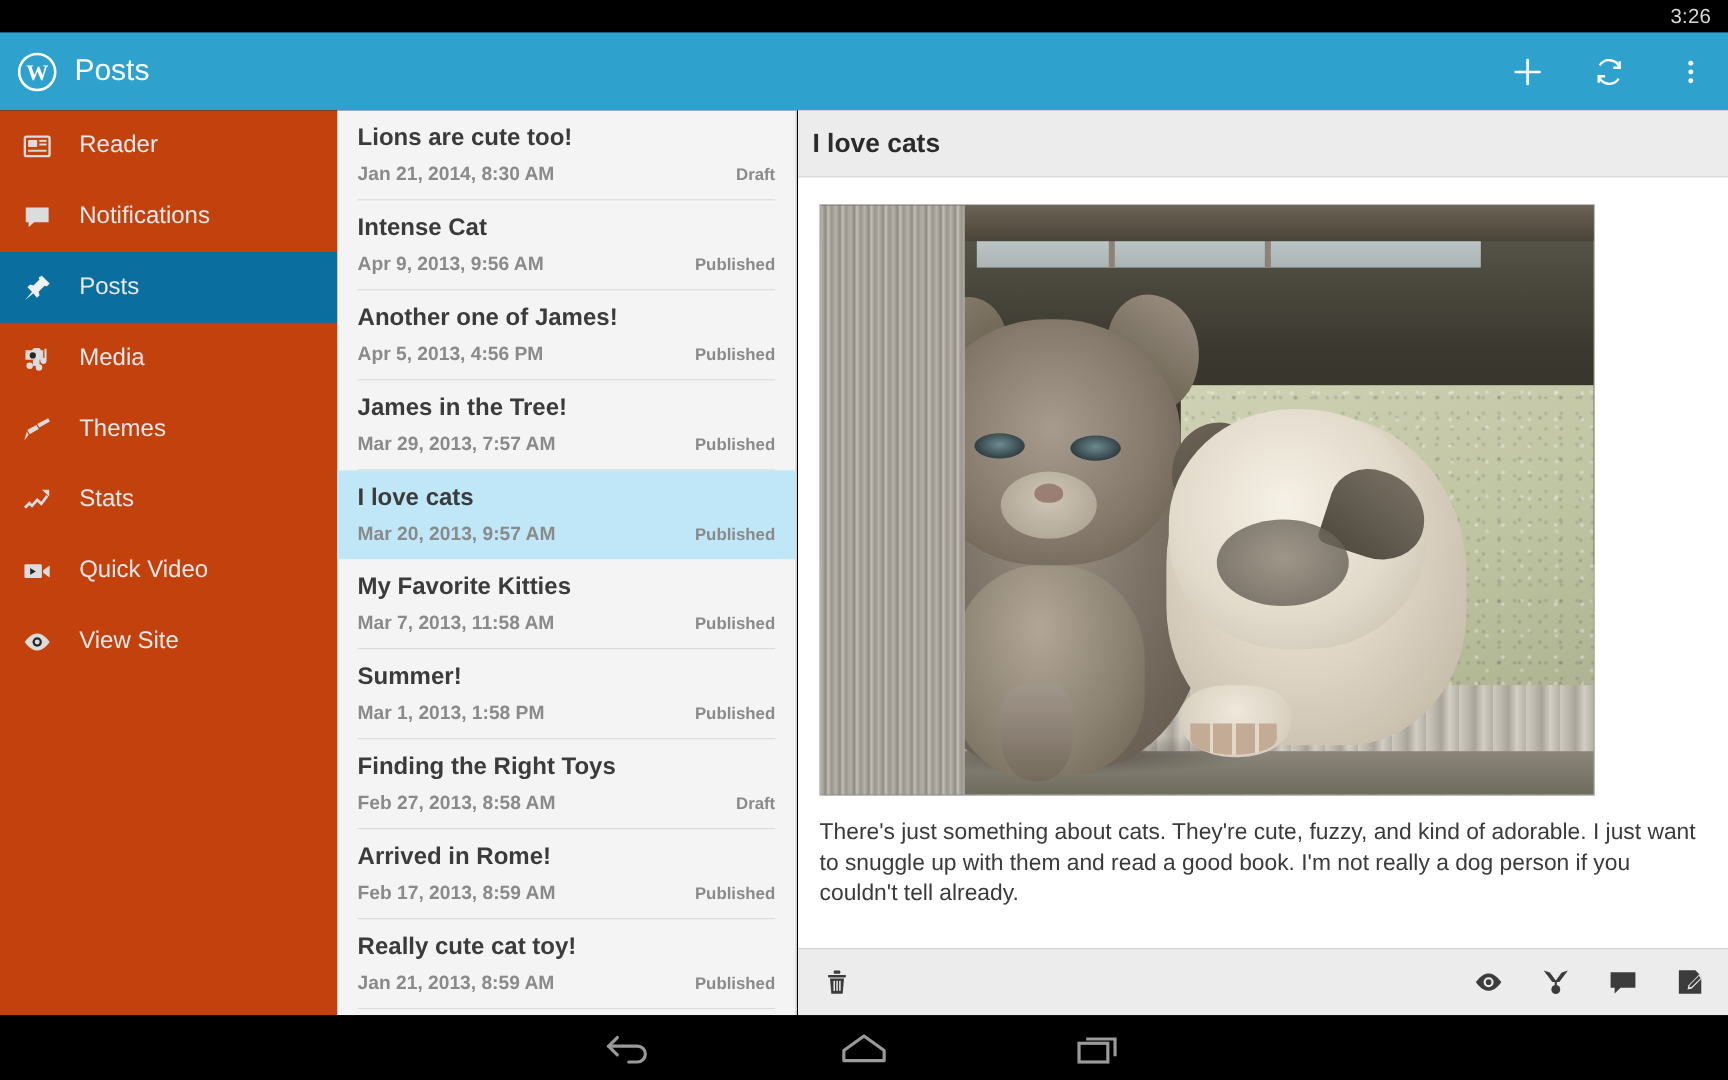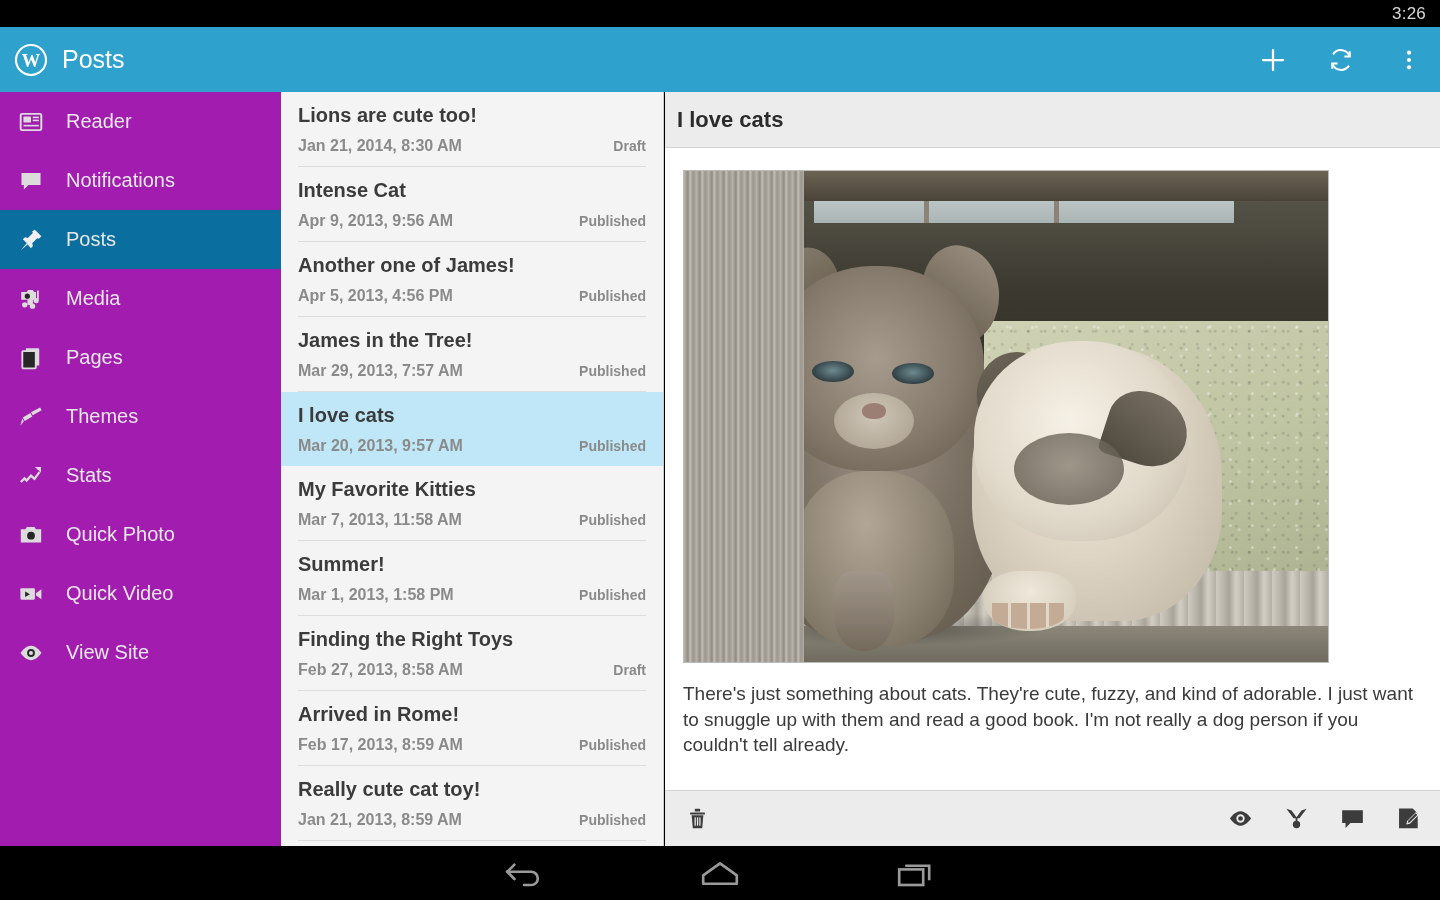--- a/index.html
+++ b/index.html
@@ -27,21 +27,21 @@
   .ab-left { display: flex; align-items: center; padding-left: 14px; }
   .wp-logo { width: 34px; height: 34px; }
   .ab-title { color: #fff; font-size: 25px; margin-left: 14px; font-weight: 400; }
   .ab-spacer { flex: 1; }
   .ab-actions { display: flex; align-items: center; padding-right: 14px; gap: 34px; }
   .ab-icon { width: 34px; height: 34px; display: flex; align-items: center; justify-content: center; cursor: pointer; }
 
   
   .sidebar {
     position: absolute; left: 0; top: 92px; width: 281px; height: 754px;
-    background: #a21caf; overflow: hidden;
+    background: #c2410c; overflow: hidden;
   }
   .nav-item {
     height: 59px; display: flex; align-items: center; padding-left: 14px; cursor: pointer;
   }
   .nav-item.active { background: #0A6E9E; }
   .nav-ico { width: 34px; height: 34px; display: flex; align-items: center; justify-content: center; flex: 0 0 34px; }
   .nav-label { color: #e8e8e8; font-size: 20px; margin-left: 18px; font-weight: 400; }
   .badge {
     margin-left: 12px; min-width: 28px; height: 28px; border-radius: 50%;
     background: #F0821E; color: #fff; font-size: 15px;
@@ -261,29 +261,20 @@
           <circle cx="8.6" cy="9.4" r="2.4" fill="#272727"></circle>
           <path d="M17.6 4.2h1.6v9.4a2.4 2.4 0 1 1-1.6-2.3z"></path>
           <circle cx="6.2" cy="17.4" r="2.5"></circle>
             <circle cx="13.4" cy="18.6" r="2.5"></circle>
           <path d="M8.7 17.4V13l5.1-1.2v6.2z"></path>
         </svg>
       </span>
       <span class="nav-label">Media</span>
     </div>
 
-    <div class="nav-item">
-      <span class="nav-ico">
-        <svg viewBox="0 0 24 24" width="26" height="26" fill="#dcdcdc">
-          <rect x="7.2" y="3" width="12.4" height="16" rx="0.8"></rect>
-          <rect x="4" y="5.6" width="12.4" height="16" rx="0.8" fill="#272727" stroke="#dcdcdc" stroke-width="1.7"></rect>
-        </svg>
-      </span>
-      <span class="nav-label">Pages</span>
-    </div>
 
 
     <div class="nav-item">
       <span class="nav-ico">
         <svg viewBox="0 0 24 24" width="26" height="26" fill="#dcdcdc">
           <path d="M20.4 3.2l1.4 2.6-8.2 4.6-1.6-2.8z"></path>
           <path d="M11.4 8.4l1.8 3.2-7 4-1.8-3.2z"></path>
           <path d="M4 13.4l1.4 2.6-3.3 4.4z"></path>
         </svg>
       </span>
@@ -293,29 +284,20 @@
     <div class="nav-item">
       <span class="nav-ico">
         <svg viewBox="0 0 24 24" width="26" height="26" fill="none" stroke="#dcdcdc" stroke-width="2.1">
           <path d="M2.6 17.6l3.4-3.4 2 2 4-4.6 3.2 3 4.6-6.2"></path>
           <path d="M15.6 3.8h5.6v5.2" fill="#dcdcdc" stroke="none"></path>
         </svg>
       </span>
       <span class="nav-label">Stats</span>
     </div>
 
-    <div class="nav-item">
-      <span class="nav-ico">
-        <svg viewBox="0 0 24 24" width="26" height="26" fill="#dcdcdc">
-          <path d="M2.6 6.6h4.2l1.4-2h7l1.4 2h4.8v12.4H2.6z"></path>
-          <circle cx="12" cy="12.6" r="3.6" fill="#272727"></circle>
-        </svg>
-      </span>
-      <span class="nav-label">Quick Photo</span>
-    </div>
 
     <div class="nav-item">
       <span class="nav-ico">
         <svg viewBox="0 0 24 24" width="26" height="26" fill="#dcdcdc">
           <rect x="2.2" y="6.6" width="13.4" height="10.6" rx="1"></rect>
           <path d="M16.6 11.2l5-3.6v9.2l-5-3.6z"></path>
           <path d="M6.6 9.6l4.4 2.6-4.4 2.6z" fill="#272727"></path>
         </svg>
       </span>
       <span class="nav-label">Quick Video</span>

